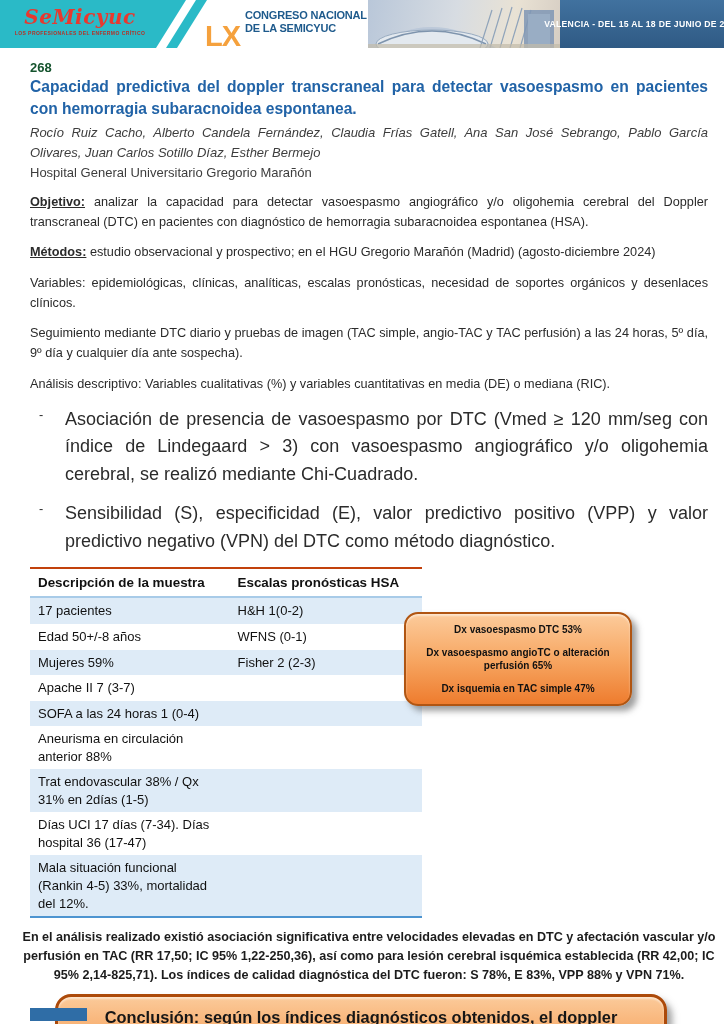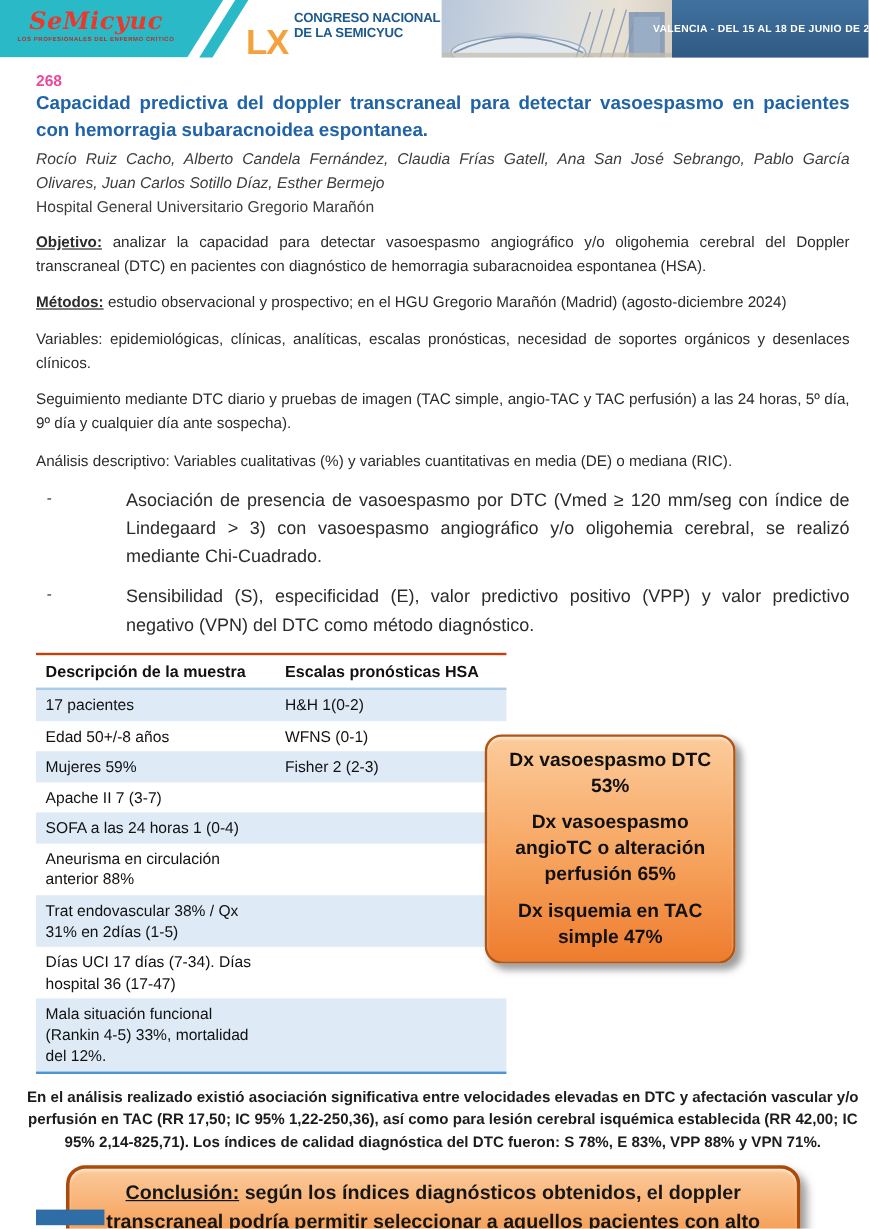--- a/index.html
+++ b/index.html
@@ -23,43 +23,43 @@
     line-height:1.22;letter-spacing:-.2px;}
   .photo{position:absolute;left:368px;top:0;width:192px;height:48px;overflow:hidden;
     background:linear-gradient(100deg,#b9c7d9 0%,#d7dce2 45%,#e9e2d4 75%,#d6cdc3 100%);}
   .photo svg{position:absolute;left:0;top:0;}
   .valencia{position:absolute;left:560px;top:0;width:164px;height:48px;
     background:linear-gradient(180deg,#41729F 0%,#2F5A84 100%);
     display:flex;align-items:center;justify-content:center;
     color:#fff;font-size:8.6px;font-weight:600;letter-spacing:.3px;white-space:nowrap;}
   
   .content{position:absolute;top:48px;left:0;width:724px;box-sizing:border-box;padding:12px 16px 0 30px;}
-  .abs-number{color:#ec4899;font-size:13px;font-weight:bold;margin:0 0 1px 0;}
+  .abs-number{color:#14532d;font-size:13px;font-weight:bold;margin:0 0 1px 0;}
   .abs-title{color:#2163A7;font-size:15.6px;font-weight:bold;text-align:justify;line-height:1.38;margin:0 0 4px 0;}
   .authors{font-style:italic;font-size:13px;color:#3d3d3d;line-height:1.5;text-align:justify;margin:0 0 3px 0;}
   .affiliation{font-size:13px;color:#3d3d3d;margin:0 0 13px 0;}
   p.body{font-size:12.7px;line-height:1.55;text-align:justify;margin:0 0 11px 0;color:#2b2b2b;}
   .lbl{font-weight:bold;text-decoration:underline;}
   .bullet{display:flex;margin:0 0 11px 0;}
   .bullet .dash{flex:none;width:26px;padding-left:9px;font-size:12.7px;line-height:1.55;}
-  .bullet .btext{flex:1;font-size:15px;line-height:1.55;text-align:justify;margin-left:40px;}
+  .bullet .btext{flex:1;font-size:18px;line-height:1.55;text-align:justify;}
   
   table.sample{width:392px;border-collapse:collapse;margin:1px 0 0 0;
     border-top:2px solid #c2410c;border-bottom:2px solid #4D94D0;}
   table.sample th{width:200px;text-align:left;vertical-align:top;font-size:13.4px;font-weight:bold;
     color:#111;padding:5px 8px;border-bottom:2px solid #A8CBE8;line-height:1.3;}
   table.sample th+th{width:192px;}
   table.sample td{font-size:13px;color:#111;padding:4px 8px;line-height:1.35;vertical-align:top;}
   table.sample tbody tr:nth-child(odd){background:#DEEBF7;}
   
-  .dx-box{position:absolute;left:404px;top:612px;width:209px;box-sizing:border-box;z-index:5;
+  .dx-box{position:absolute;left:404px;top:612px;width:228px;box-sizing:border-box;z-index:5;
     background:linear-gradient(180deg,#FCCB9B 0%,#F7A763 50%,#EE7C2E 100%);
     border:2px solid #B05512;border-radius:14px;
     box-shadow:5px 5px 6px rgba(80,80,80,.55),inset 0 2px 2px rgba(255,255,255,.5);
-    padding:9px 6px;text-align:center;font-weight:bold;font-size:16px;color:#111;}
+    padding:9px 6px;text-align:center;font-weight:bold;font-size:10px;color:#111;}
   .dx-box p{margin:0 0 9px 0;line-height:1.35;}
   .dx-box p:last-child{margin-bottom:0;}
   .results{font-size:12.6px;font-weight:600;text-align:center;line-height:1.5;
     margin:10px 0 9px -15px;width:708px;color:#1c1c1c;}
   .conclusion-box{width:612px;box-sizing:border-box;margin:0 0 9px 25px;
     background:linear-gradient(180deg,#FBCA9A 0%,#F6A25C 55%,#EE7C2E 100%);
     border:3px solid #AC4A0A;border-radius:16px;
     box-shadow:5px 6px 7px rgba(80,80,80,.55),inset 0 2px 2px rgba(255,255,255,.5);
     padding:8px 26px;text-align:center;font-size:16.4px;font-weight:bold;color:#161616;line-height:1.5;}
   .blue-bar{position:absolute;left:30px;top:1008px;width:57px;height:13px;background:#2F6DA6;}

